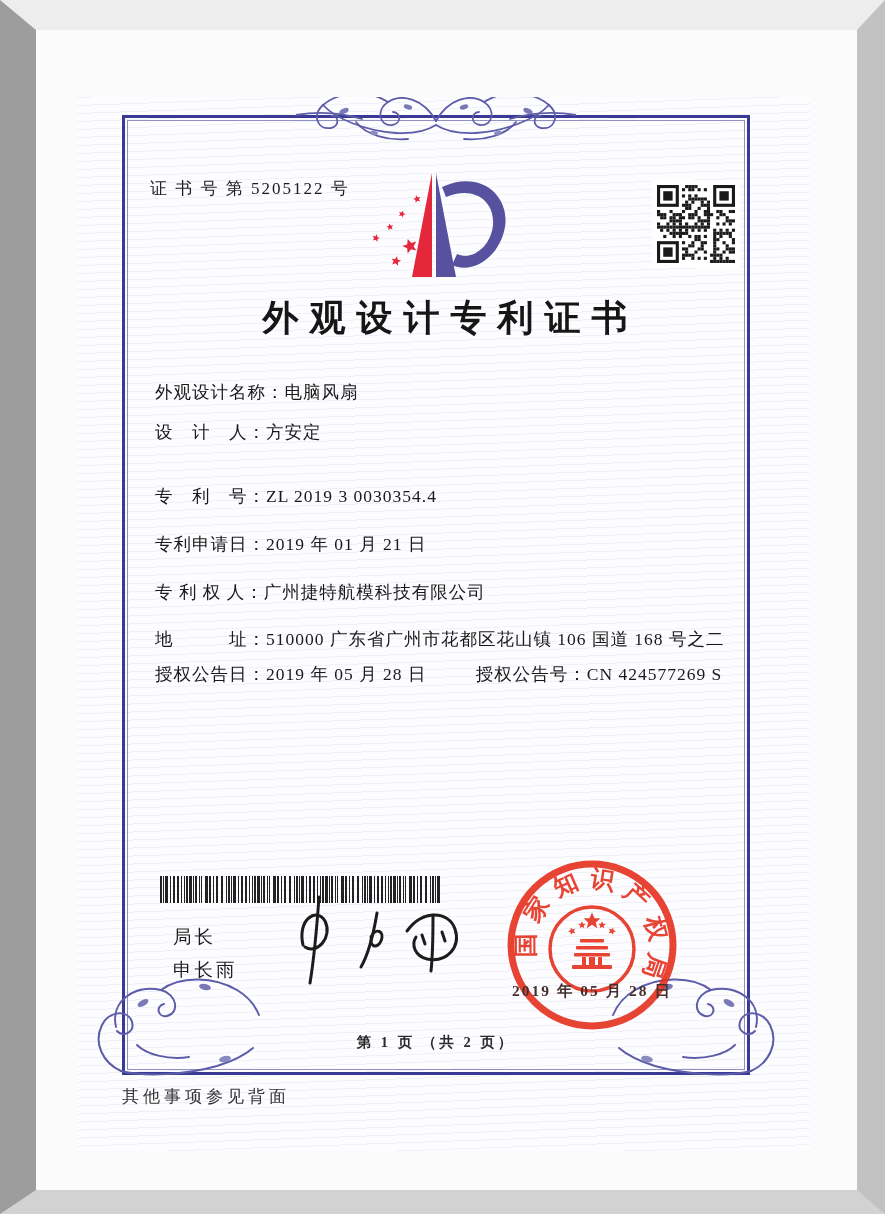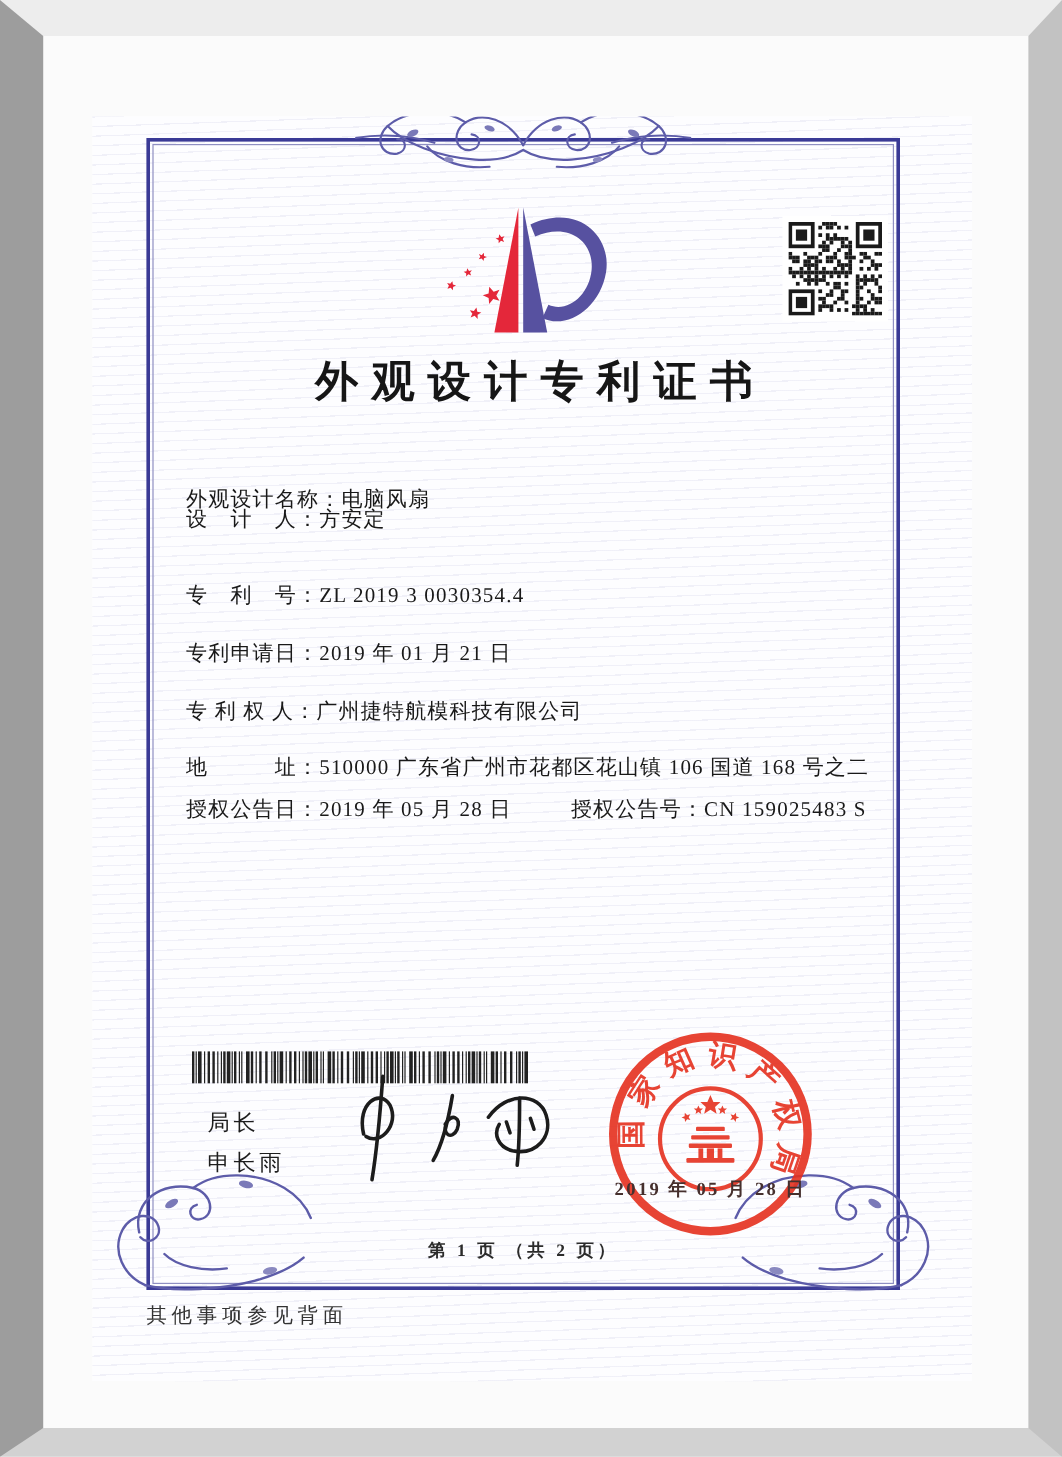--- a/index.html
+++ b/index.html
@@ -53,21 +53,21 @@
   .doc-title{
     position:absolute;left:45px;top:197px;width:628px;
     text-align:center;font-size:36px;font-weight:bold;color:#161616;
     letter-spacing:11px;font-family:"Liberation Serif","DejaVu Serif",serif;padding-left:29px;
   }
   
   .fields{position:absolute;left:78px;top:283px;width:560px;font-size:17.5px;color:#191919;}
   .frow{position:absolute;left:0;white-space:nowrap;letter-spacing:1px;}
   .frow .lbl{color:#191919;}
   .frow .val{color:#191919;}
-  .f0{top:24px;}  .f1{top:40px;} .f2{top:104px;} .f3{top:152px;}
+  .f0{top:0;}  .f1{top:40px;} .f2{top:104px;} .f3{top:152px;}
   .f4{top:200px;}.f5{top:247px;text-align:right;}.f6{top:282px;}
   .pair2{margin-left:44px;}
   
   .body-text{
     position:absolute;left:60px;top:594px;width:614px;
     font-size:16.5px;line-height:27.5px;color:#262626;text-align:justify;
   }
   .body-text p{margin:0;text-indent:2em;}
   
   .barcode{position:absolute;left:83px;top:779px;width:280px;height:27px;}
@@ -137,20 +137,21 @@
       <path d="M31,52 C25,26 50,9 76,15 C92,19 95,38 82,41 C73,43 70,31 79,29"></path>
       <path d="M76,15 C96,0 130,2 152,15 C162,21 170,30 174,40"></path>
       <path d="M36,96 C60,102 100,100 132,91 C148,86 160,80 168,73"></path>
       <path d="M52,70 C62,80 84,85 104,82"></path>
       <ellipse cx="58" cy="28" rx="6" ry="3" fill="#7a79b8" stroke="none" transform="rotate(-30 58 28)"></ellipse>
       <ellipse cx="120" cy="12" rx="6" ry="3" fill="#7a79b8" stroke="none" transform="rotate(12 120 12)"></ellipse>
       <ellipse cx="140" cy="84" rx="6" ry="3" fill="#8a89c0" stroke="none" transform="rotate(-12 140 84)"></ellipse>
     </g>
   </svg>
 
+  <div class="cert-no">证 书 号 第 5205122 号</div>
 
   <svg class="logo" viewBox="0 0 150 118">
     <defs>
       <path id="st" d="M0,-7 L2.1,-2.2 7,-2.2 3.2,1.2 4.3,6 0,3.2 -4.3,6 -3.2,1.2 -7,-2.2 -2.1,-2.2 Z"></path>
     </defs>
     <polygon points="72,6 72,110 52,110" fill="#e4273a"></polygon>
     <polygon points="76,6 96,110 76,110" fill="#5751a0"></polygon>
     <path d="M82,20 C122,2 150,30 145,60 C140,90 112,108 92,98 L97,87 C113,94 131,79 133,58 C135,34 114,18 86,30 Z" fill="#5751a0"></path>
     <g fill="#e4273a">
       <use href="#st" transform="translate(57,32) scale(0.55) rotate(-15)"></use>
@@ -377,21 +378,21 @@
 
   <div class="fields">
     <div class="frow f0"><span class="lbl">外观设计名称：</span><span class="val">电脑风扇</span></div>
     <div class="frow f1"><span class="lbl">设　计　人：</span><span class="val">方安定</span></div>
     <div class="frow f2"><span class="lbl">专　利　号：</span><span class="val">ZL 2019 3 0030354.4</span></div>
     <div class="frow f3"><span class="lbl">专利申请日：</span><span class="val">2019 年 01 月 21 日</span></div>
     <div class="frow f4"><span class="lbl">专 利 权 人：</span><span class="val">广州捷特航模科技有限公司</span></div>
     <div class="frow f5"><span class="lbl">地　　　址：</span><span class="val">510000 广东省广州市花都区花山镇 106 国道 168 号之二</span></div>
     <div class="frow f6">
       <span><span class="lbl">授权公告日：</span><span class="val">2019 年 05 月 28 日</span></span>
-      <span class="pair2"><span class="lbl">授权公告号：</span><span class="val">CN 159025483 S</span></span>
+      <span class="pair2"><span class="lbl">授权公告号：</span><span class="val">CN 424577269 S</span></span>
     </div>
   </div>
 
 
   <div class="barcode">
       <svg viewBox="0 0 280 27" preserveAspectRatio="none">
         <rect x="0" y="0" width="2" height="27" fill="#222"></rect>
         <rect x="3" y="0" width="1" height="27" fill="#222"></rect>
         <rect x="5" y="0" width="3" height="27" fill="#222"></rect>
         <rect x="10" y="0" width="1" height="27" fill="#222"></rect>

